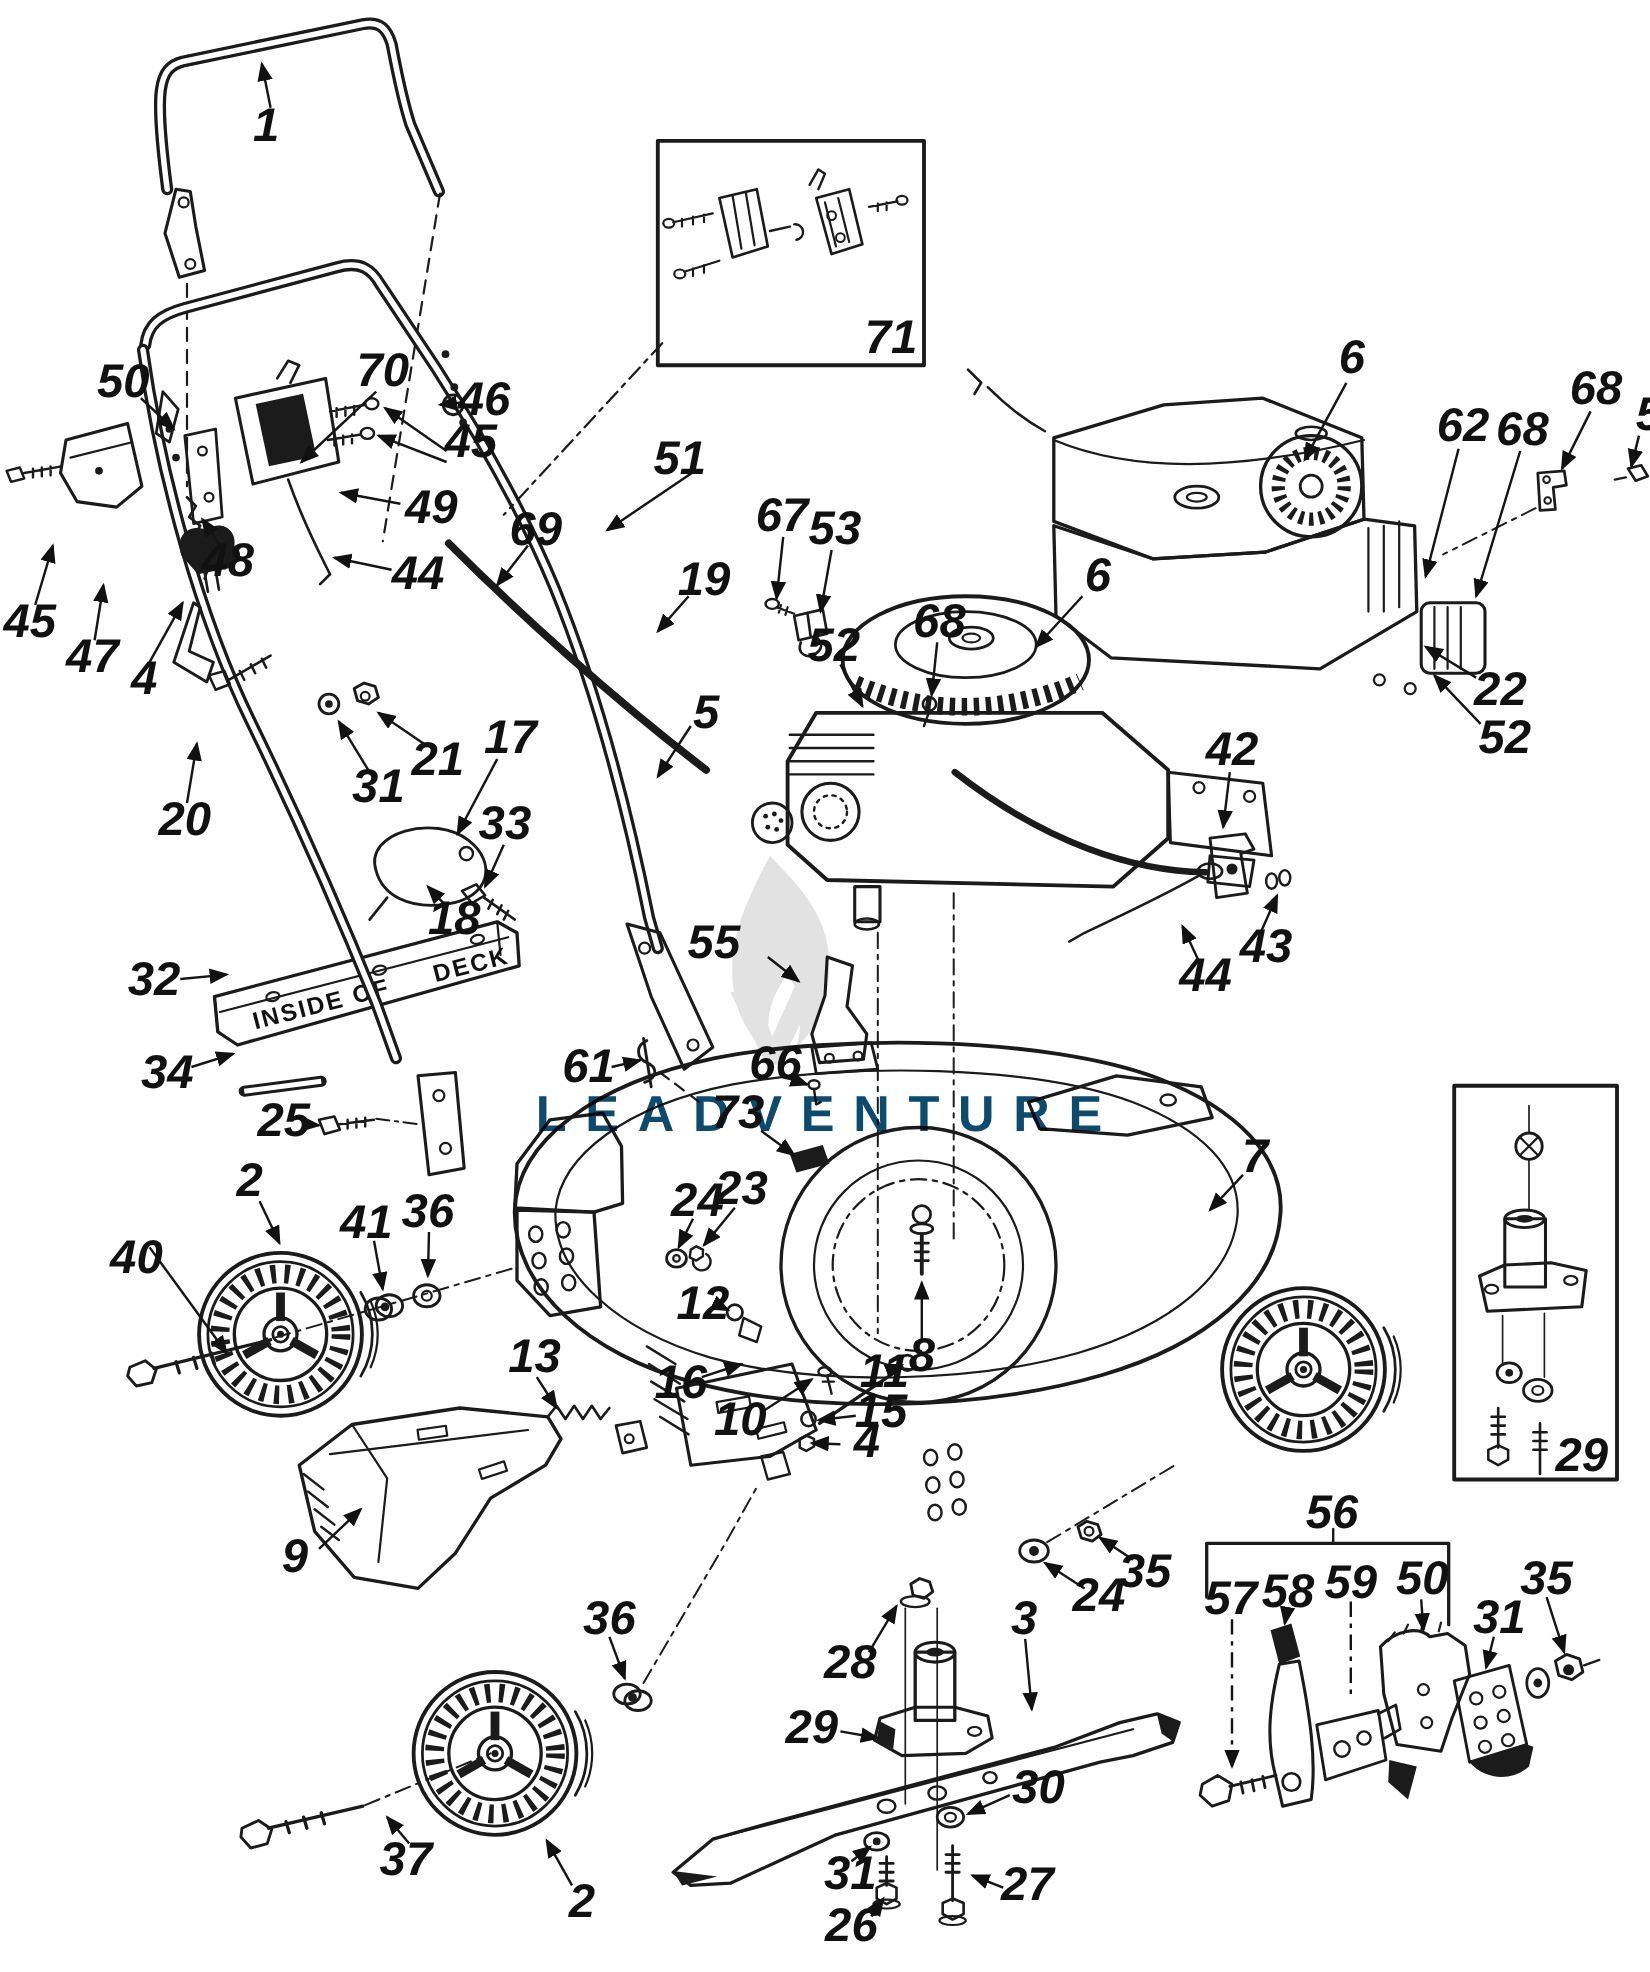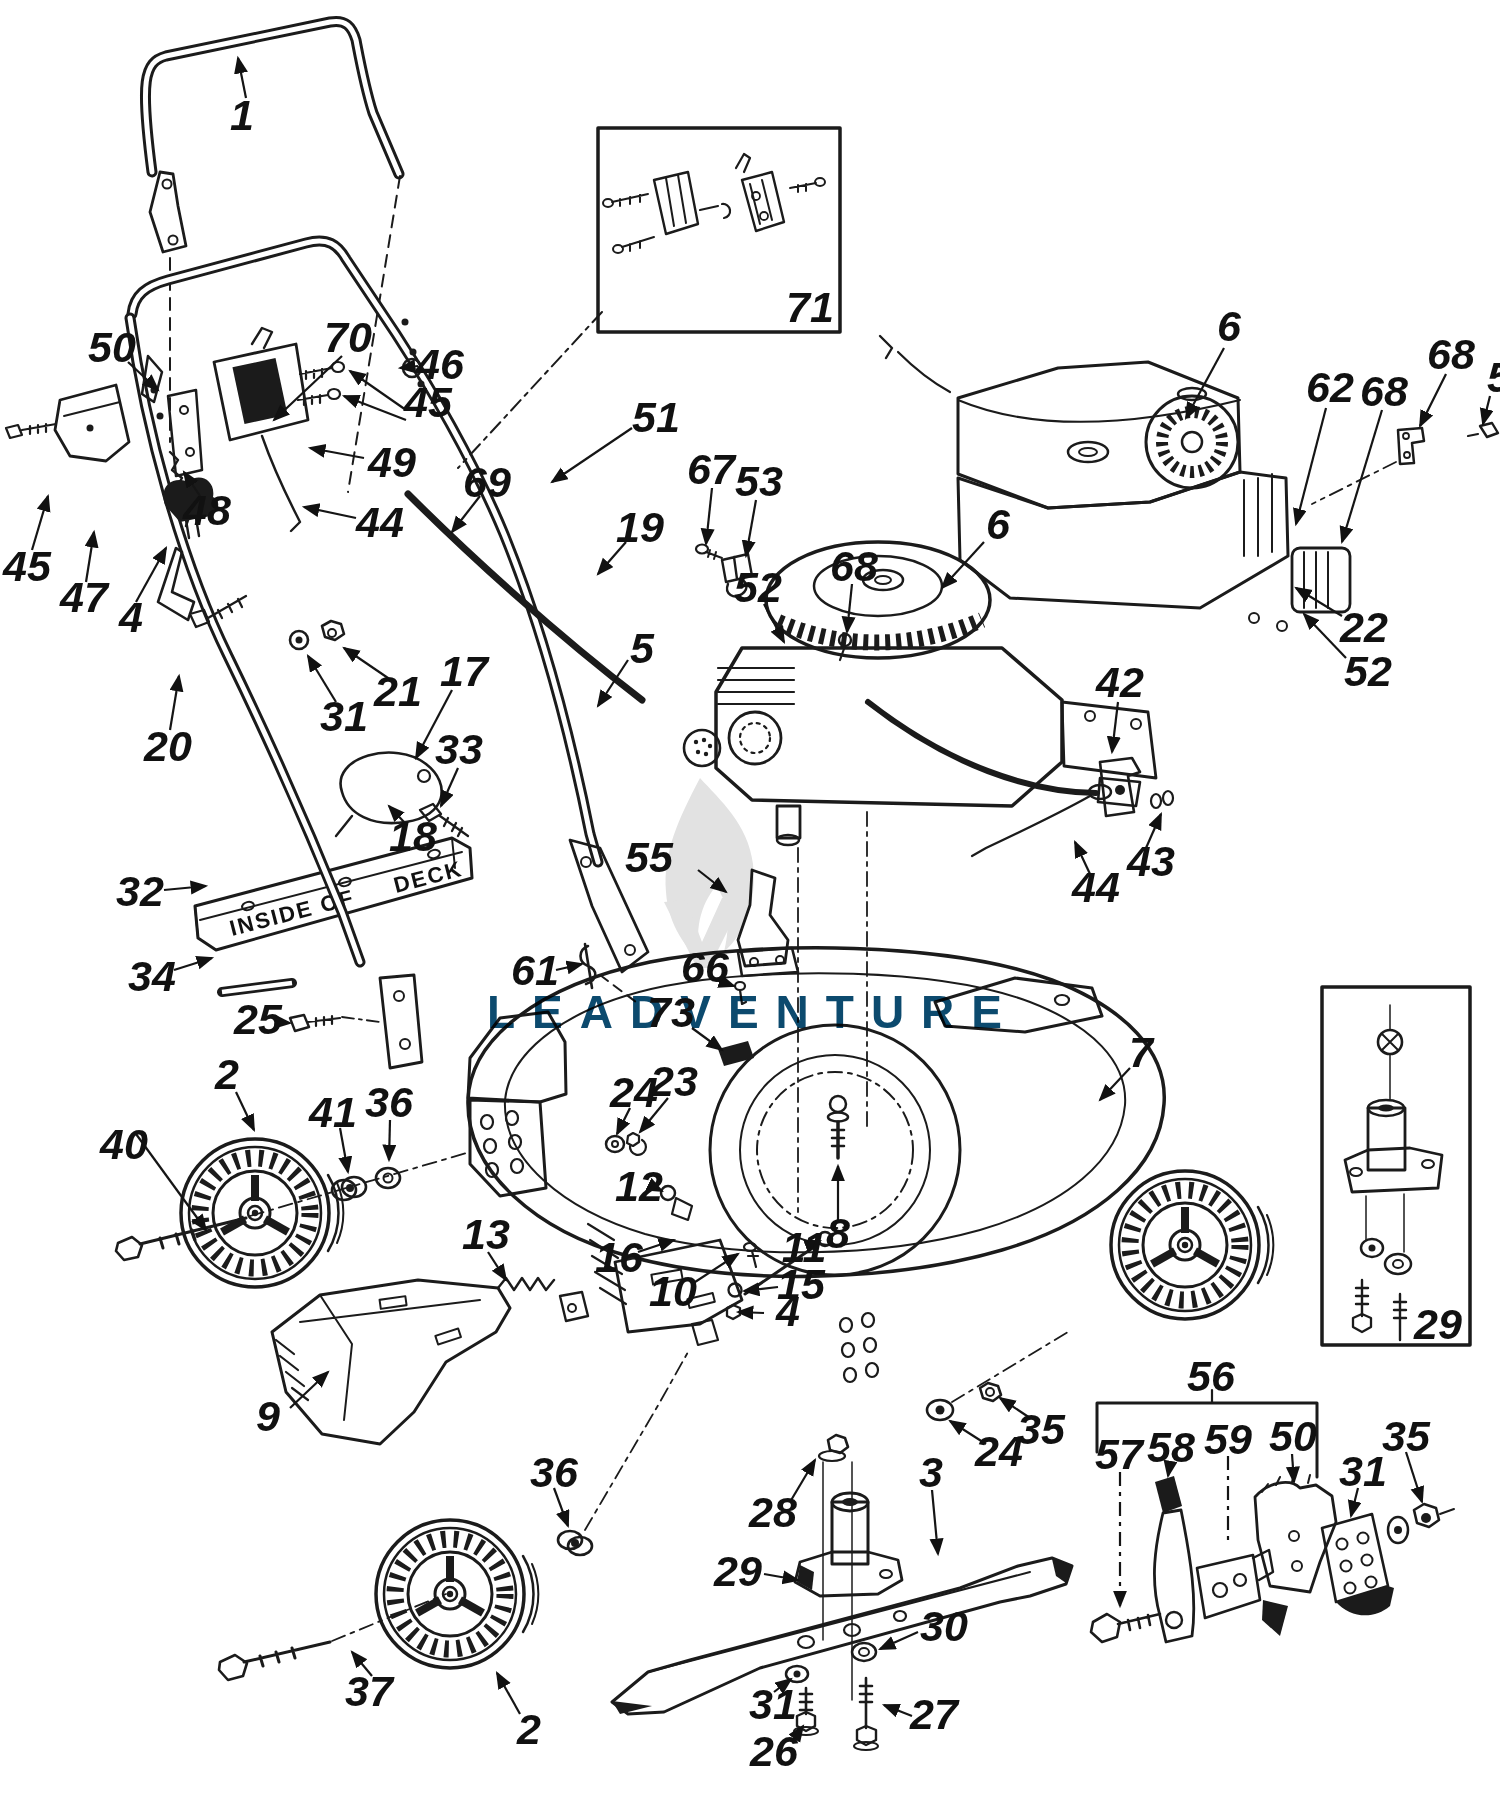--- a/index.html
+++ b/index.html
@@ -540,21 +540,21 @@
 
 <div id="callouts">
       <span class="callout" style="left: 242px; top: 115px;">1</span>
       <span class="callout" style="left: 112px; top: 347px;">50</span>
       <span class="callout" style="left: 348px; top: 337px;">70</span>
       <span class="callout" style="left: 428px; top: 402px;">45</span>
       <span class="callout" style="left: 392px; top: 462px;">49</span>
       <span class="callout" style="left: 380px; top: 522px;">44</span>
       <span class="callout" style="left: 207px; top: 510px;">48</span>
       <span class="callout" style="left: 440px; top: 364px;">46</span>
-      <span class="callout" style="left: 656px; top: 417px;">51</span>
+      <span class="callout" style="left: 618px; top: 417px;">51</span>
       <span class="callout" style="left: 487px; top: 482px;">69</span>
       <span class="callout" style="left: 640px; top: 527px;">19</span>
       <span class="callout" style="left: 642px; top: 648px;">5</span>
       <span class="callout" style="left: 27px; top: 566px;">45</span>
       <span class="callout" style="left: 84px; top: 597px;">47</span>
       <span class="callout" style="left: 131px; top: 617px;">4</span>
       <span class="callout" style="left: 168px; top: 746px;">20</span>
       <span class="callout" style="left: 344px; top: 716px;">31</span>
       <span class="callout" style="left: 398px; top: 691px;">21</span>
       <span class="callout" style="left: 464px; top: 671px;">17</span>

